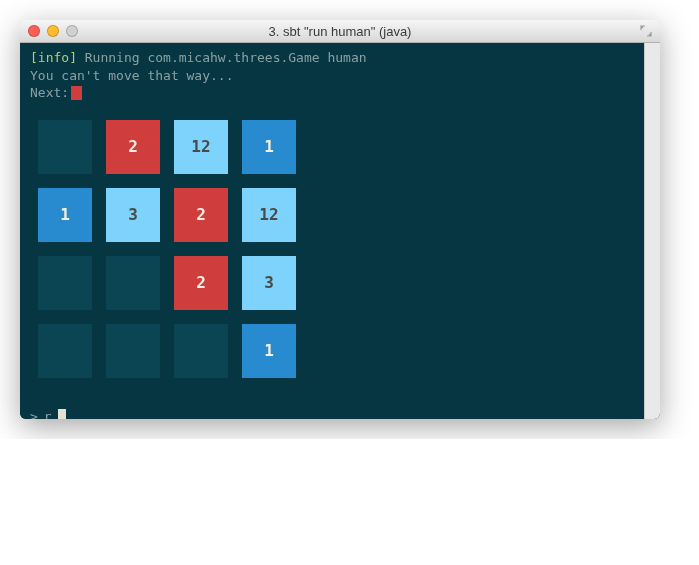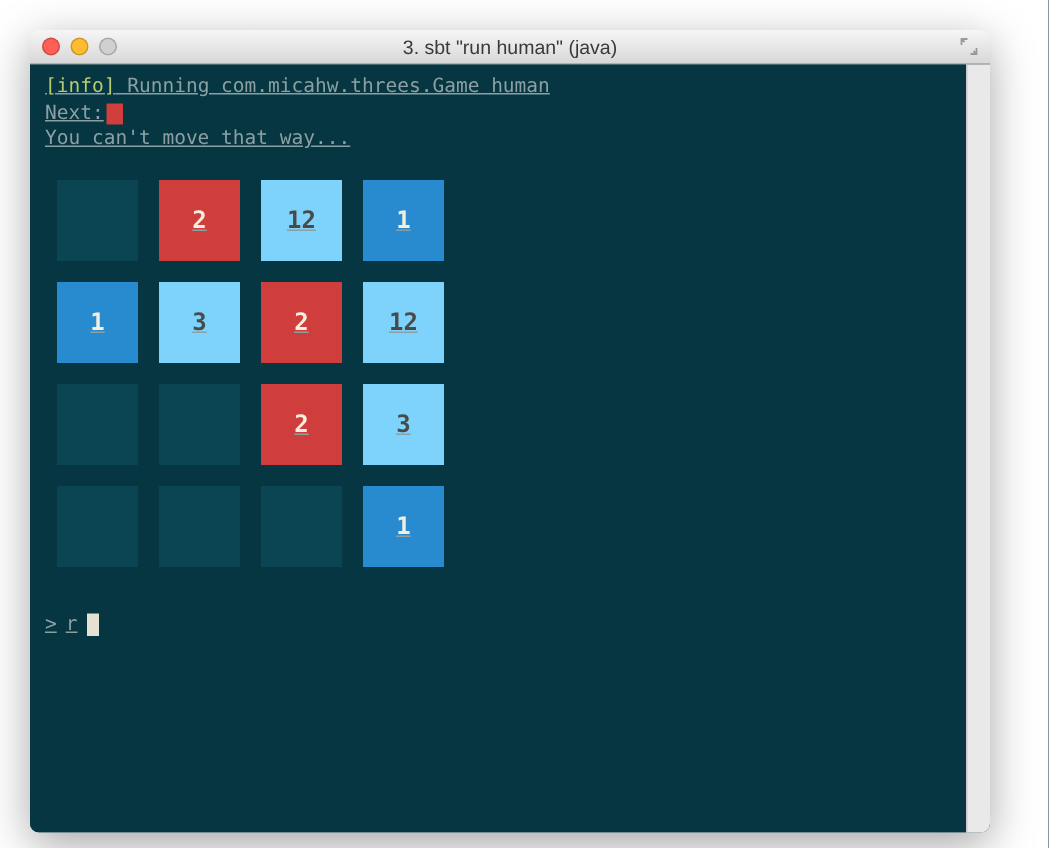--- a/index.html
+++ b/index.html
@@ -55,24 +55,23 @@
     display: flex;
     background: #053642;
   }
   .terminal {
     flex: 1;
     background: #053642;
     color: #8ca0a4;
     font-size: 13px;
     line-height: 1.35;
     padding: 6px 10px 10px 10px;
-    height: 512px;
+    height: 376px;
     box-sizing: border-box;
     position: relative;
-    text-decoration: underline;
   }
   .scrollbar {
     width: 15px;
     background: #e9e9e9;
     border-left: 1px solid #c8c8c8;
   }
   .info-line .tag { color: #b9c96e; }
   .next-tile {
     display: inline-block;
     width: 11px; height: 14px;
@@ -126,22 +125,22 @@
     <div class="title">3. sbt "run human" (java)</div>
     <div class="maximize-icon">
       <svg viewBox="0 0 12 12" width="12" height="12" fill="none" stroke="#999" stroke-width="1.2">
         <path d="M1 5 L1 1 L5 1 M3 3 L1 1 M11 7 L11 11 L7 11 M9 9 L11 11"></path>
       </svg>
     </div>
   </div>
   <div class="term-wrap">
     <div class="terminal">
       <div class="info-line"><span class="tag">[info]</span><span> Running com.micahw.threes.Game human</span></div>
+      <div>You can't move that way...</div>
       <div><span>Next:</span><span class="next-tile"></span></div>
-      <div>You can't move that way...</div>
 
       <div class="board">
         <div class="cell c-empty"></div>
         <div class="cell c-red">2</div>
         <div class="cell c-cream">12</div>
         <div class="cell c-blue">1</div>
 
         <div class="cell c-blue">1</div>
         <div class="cell c-cream">3</div>
         <div class="cell c-red">2</div>

